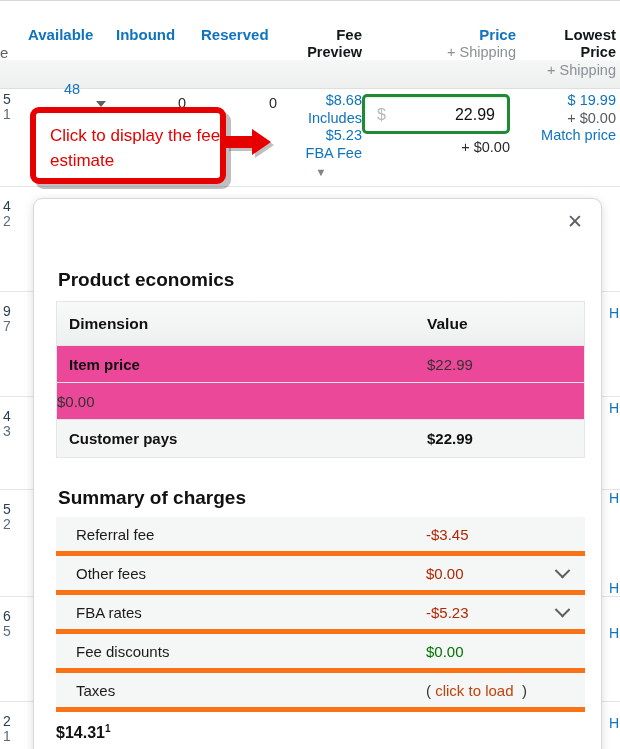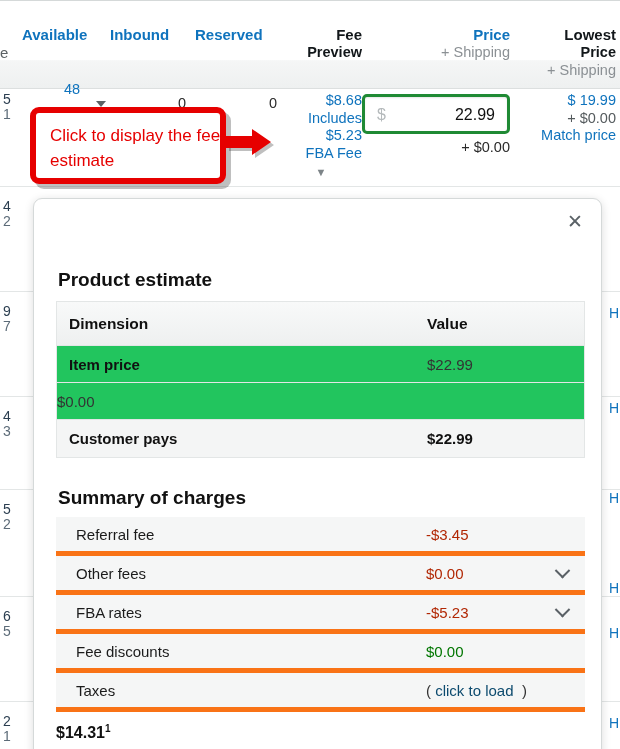--- a/index.html
+++ b/index.html
@@ -14,21 +14,21 @@
 
   
   .bg-layer { position:absolute; inset:0; }
   .topline { position:absolute; left:0; top:0; width:620px; height:1px; background:#d5d9d9; }
   .thead {
     position:absolute; left:0; top:14px; width:620px; height:75px;
     background: linear-gradient(180deg,#ffffff 0%, #ffffff 62%, #f5f6f6 63%, #eef0f0 100%);
     border-bottom:1px solid #dcdfdf;
   }
   .th { position:absolute; font-size:15px; font-weight:bold; line-height:1.22; }
-  .th.link { color:#0f73bd; }
+  .th.link { color:#0f73bd;margin-left:6px; }
   .th.dark { color:#12171a; }
   .th .sub { display:block; font-weight:normal; color:#8b9094; font-size:14.5px; }
   .th-edge-e { position:absolute; left:0px; top:44px; font-size:15px; color:#5c6265; }
 
   .row-strip { position:absolute; left:0; width:620px; border-bottom:1px solid #e3e6e6; background:#fff; }
   .lcell { position:absolute; left:3px; font-size:14px; line-height:15px; color:#2b3e50; }
   .lcell .d2 { display:block; color:#5c6b78; }
 
   .qty-val { position:absolute; left:64px; top:81px; font-size:14.5px; color:#0f73bd; }
   .qty-caret { position:absolute; left:96px; top:101px; width:0;height:0;
@@ -93,21 +93,21 @@
   .mtable { position:absolute; border:1px solid #e3e6e6; }
   .mrow { display:flex; align-items:center; border-bottom:1px solid #e3e6e6; }
   .mrow:last-child { border-bottom:none; }
   .mrow .c1 { flex:0 0 370px; padding-left:12px; }
   .mrow .c2 { flex:1; }
 
   
   #tbl-economics { left:55px; top:300px; width:529px; }
   #tbl-economics .hdr { background:linear-gradient(180deg,#f8f9f9 0%, #eef0f0 100%); height:44px; }
   #tbl-economics .hdr .c1, #tbl-economics .hdr .c2 { font-size:15.5px; font-weight:bold; color:#111; }
-  #tbl-economics .r { height:37px; background:#22c55e; }
+  #tbl-economics .r { height:37px; background:#ec4899; }
   #tbl-economics .r .c1 { font-size:15px; font-weight:bold; color:#111; }
   #tbl-economics .r .c2 { font-size:15px; color:#333; }
   #tbl-economics .r.total { background:#f4f5f5; }
   #tbl-economics .r.total .c2 { font-weight:bold; color:#111; }
 
   
   #tbl-charges { left:55px; top:516px; width:529px; border:none; }
   #tbl-charges .r { height:39px; background:#f5f6f6; border-bottom:5px solid #f97316; display:flex; align-items:center; }
   #tbl-charges .r .c1 { flex:0 0 370px; padding-left:20px; font-size:15px; color:#1b1b1b; }
   #tbl-charges .r .c2 { flex:1; font-size:15px; }
@@ -233,21 +233,21 @@
         <path d="M0 7 L26 7 L26 0 L45 13 L26 26 L26 19 L0 19 Z" fill="rgba(60,60,60,.33)" transform="translate(3,3)"></path>
         <path d="M0 7 L26 7 L26 0 L45 13 L26 26 L26 19 L0 19 Z" fill="#e60000"></path>
       </g>
     </svg>
   </div>
 
   <div class="modal">
 
     <button class="modal-close">✕</button>
 
-    <div class="sec-title" style="top:70px;">Product estimate</div>
+    <div class="sec-title" style="top:70px;">Product economics</div>
 
     <div class="mtable" id="tbl-economics" style="left:22px; top:102px; width:529px;">
       <div class="mrow hdr">
         <div class="c1">Dimension</div>
         <div class="c2">Value</div>
       </div>
       <div class="mrow r">
         <div class="c1">Item price</div>
         <div class="c2">$22.99</div>
       </div>
@@ -288,21 +288,21 @@
 
       <div class="r">
         <div class="c1">Fee discounts</div>
         <div class="c2 pos">$0.00</div>
         <div class="c3"></div>
       </div>
 
       <div class="r">
         <div class="c1">Taxes</div>
         <div class="c2 loadlink">
-          <span style="color:#333;">(&nbsp;</span><span style="color:#0c4a6e;text-align:center;">click to load</span>
+          <span style="color:#333;">(&nbsp;</span><span style="color:#c2410c;text-align:center;">click to load</span>
         <span style="color: rgb(51, 51, 51);">&nbsp;)</span></div>
         <div class="c3"></div>
       </div>
 
       <div class="r final">
         <div class="c2">
           <span>$14.31</span><span class="sup">1</span>
         </div>
         <div class="c3"></div>
       </div>

